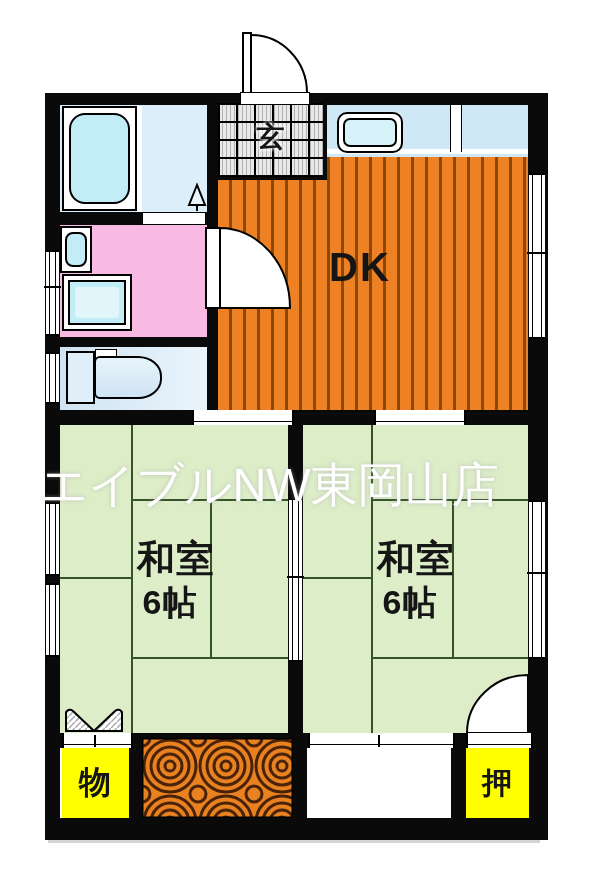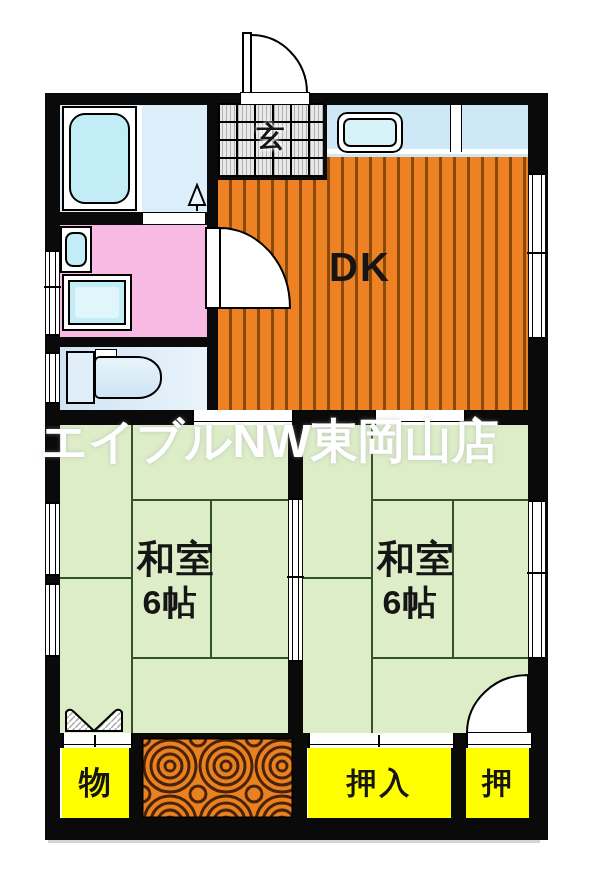--- a/index.html
+++ b/index.html
@@ -28,22 +28,22 @@
   .winh::after{content:"";position:absolute;left:0;right:0;bottom:3px;height:1px;background:#000;}
   .thresh{position:absolute;background:#fff;border:1.5px solid #000;box-sizing:border-box;}
   .tick{position:absolute;background:#000;}
   .pinkroom{position:absolute;background:var(--pink);}
   .yellowbox{position:absolute;background:var(--closet-yellow);display:flex;align-items:center;justify-content:center;}
   .fixture-outer{position:absolute;background:#fff;border:2px solid #000;box-sizing:border-box;}
   .fixture-inner{position:absolute;background:var(--cyan);border:2px solid #000;box-sizing:border-box;}
   .label{position:absolute;color:#151515;font-weight:bold;text-align:center;line-height:1.05;
          letter-spacing:1px;white-space:nowrap;}
   .glabel{text-shadow:0 0 5px #fff,0 0 5px #fff;}
-  .watermark{position:absolute;color:var(--watermark);font-weight:bold;white-space:nowrap;
-         text-shadow:0 0 4px rgba(165,165,165,.55);z-index:60;}
+  .watermark{position:absolute;color:var(--watermark);font-weight:normal;white-space:nowrap;
+         text-shadow:0 0 4px rgba(165,165,165,.55);z-index:60;margin-top:44px;}
   .shadowline{position:absolute;background:#c9c9c9;opacity:.8;}
 </style>
 </head>
 <body>
 
 <div class="stage">
 
   <div class="wall" style="left:45px;top:93px;width:503px;height:12px;"></div>
   <div class="wall" style="left:45px;top:93px;width:15px;height:747px;"></div>
   <div class="wall" style="left:528px;top:93px;width:20px;height:747px;"></div>
@@ -176,23 +176,20 @@
         <circle cx="0" cy="56" r="8"></circle>
             <circle cx="56" cy="56" r="8"></circle>
       </g>
     </pattern>
       </defs>
     <rect x="0" y="0" width="151" height="80" fill="url(#wg)" stroke="#000" stroke-width="3"></rect>
   </svg>
 
   <div class="winh" style="left:308px;top:733px;width:143px;height:15px;"></div>
   <div class="tick" style="left:378px;top:735px;width:2px;height:12px;"></div>
-  <div class="yellowbox" style="left:308px;top:748px;width:143px;height:70px;">
-    <span class="label" style="position:static;font-size:30px;letter-spacing:3px;">押入</span>
-  </div>
 
   <div class="winh" style="left:466px;top:733px;width:63px;height:15px;"></div>
   <div class="yellowbox" style="left:466px;top:748px;width:63px;height:70px;">
     <span class="label" style="position:static;font-size:30px;">押</span>
   </div>
 
   <div class="winv" style="left:46px;top:250px;width:13px;height:82px;"></div>
   <div class="tick" style="left:44px;top:286px;width:17px;height:2px;"></div>
   <div class="winv" style="left:46px;top:352px;width:13px;height:48px;"></div>
   <div class="winv" style="left:46px;top:502px;width:13px;height:70px;"></div>

